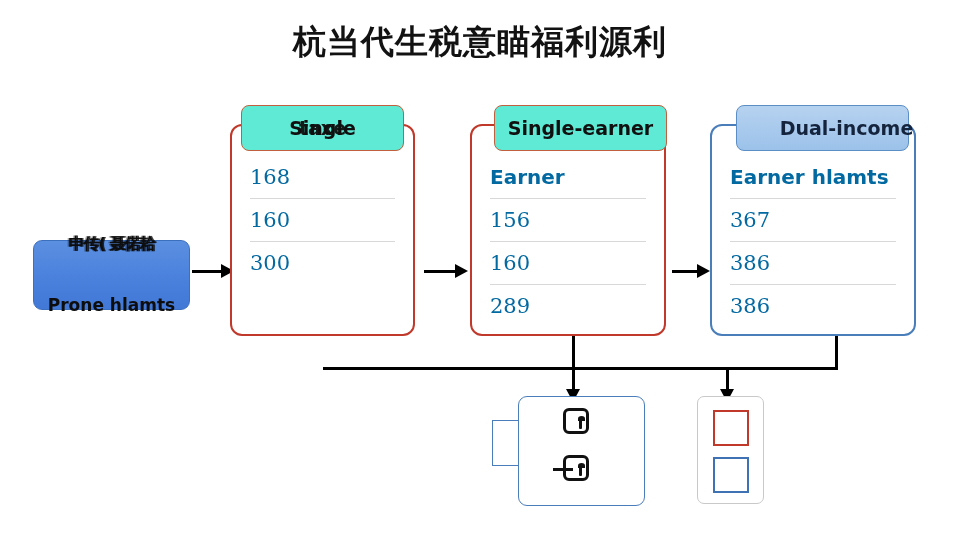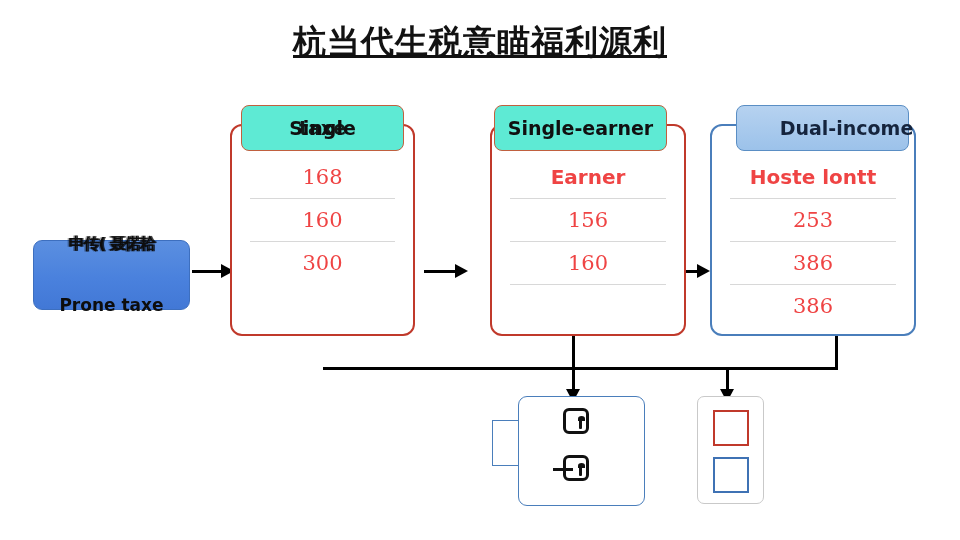--- a/index.html
+++ b/index.html
@@ -29,21 +29,20 @@
     left: 0;
     top: 20px;
     width: 960px;
     text-align: center;
     font-size: 33px;
     font-weight: bold;
     letter-spacing: 1px;
     color: #121212;
     font-family: "DejaVu Sans", "Liberation Sans", sans-serif;
     white-space: nowrap;
-    text-decoration: underline;
   }
 
   
   .source-box {
     position: absolute;
     left: 33px;
     top: 240px;
     width: 155px;
     height: 68px;
     border-radius: 9px;
@@ -77,21 +76,21 @@
     width: 185px;
     height: 212px;
     border-radius: 12px;
     background: #ffffff;
     box-sizing: border-box;
   }
   .card.red   { border: 2px solid #c0392b; }
   .card.blue  { border: 2px solid #4a7ebb; }
 
   #card-1 { left: 230px; }
-  #card-2 { left: 490px; width: 196px; }
+  #card-2 { left: 470px; width: 196px; }
   #card-3 { left: 710px; width: 206px; }
 
   
   .card-tab {
     position: absolute;
     top: 105px;
     height: 46px;
     border-radius: 8px;
     display: flex;
     align-items: center;
@@ -135,23 +134,23 @@
     position: absolute;
     left: 0;
     top: 30px;
     width: 100%;
     box-sizing: border-box;
     padding: 0 18px;
   }
   .row {
     height: 42px;
     line-height: 42px;
-    text-align: center;
+    text-align: left;
     font-size: 21px;
-    color: #ef4444;
+    color: #0369a1;
     font-family: "DejaVu Serif", "Liberation Serif", serif;
     white-space: nowrap;
     overflow: hidden;
   }
   .row.label {
     font-family: "DejaVu Sans", "Liberation Sans", sans-serif;
     font-weight: bold;
     font-size: 20px;
   }
   .row.sep {
@@ -299,21 +298,21 @@
 </style>
 </head>
 <body>
 
 <div id="diagram-root">
 
   <div class="title">杭当代生税意瞄福利源利</div>
 
   <div class="source-box">
     <div class="line-cn">申传( 聂偌耠</div>
-    <div class="line-en">Prone taxe</div>
+    <div class="line-en">Prone hlamts</div>
   </div>
 
   <div class="harrow" id="arrow-1"></div>
   <div class="harrow" id="arrow-2"></div>
   <div class="harrow" id="arrow-3"></div>
 
   <div class="card red" id="card-1">
     <div class="card-rows">
       <div class="row sep">168</div>
       <div class="row sep">160</div>
@@ -325,30 +324,31 @@
       <span class="under">taxe</span>
       <span>Single</span>
     </span>
   </div>
 
   <div class="card red" id="card-2">
     <div class="card-rows">
       <div class="row label sep">Earner</div>
       <div class="row sep">156</div>
       <div class="row sep">160</div>
+      <div class="row">289</div>
     </div>
   </div>
   <div class="card-tab cream" id="tab-2">
     <span>Single-earner</span>
   </div>
 
   <div class="card blue" id="card-3">
     <div class="card-rows">
-      <div class="row label sep">Hoste lontt</div>
-      <div class="row sep">253</div>
+      <div class="row label sep">Earner hlamts</div>
+      <div class="row sep">367</div>
       <div class="row sep">386</div>
       <div class="row">386</div>
     </div>
   </div>
   <div class="card-tab blue" id="tab-3">
     <span>Dual-income</span>
   </div>
 
   <div class="vstub" id="stub-c2"></div>
   <div class="vstub" id="stub-c3"></div>

